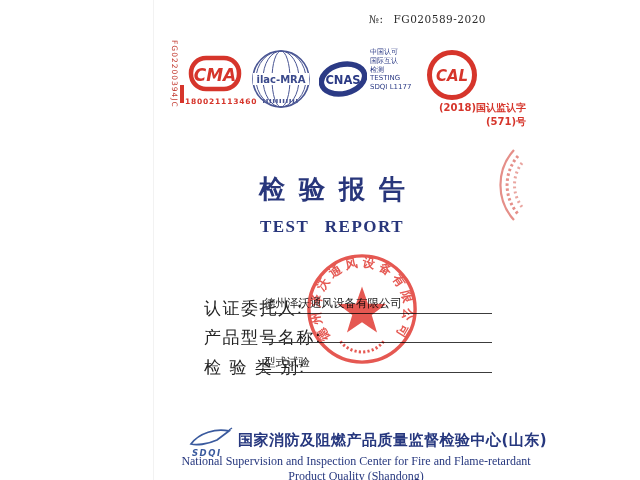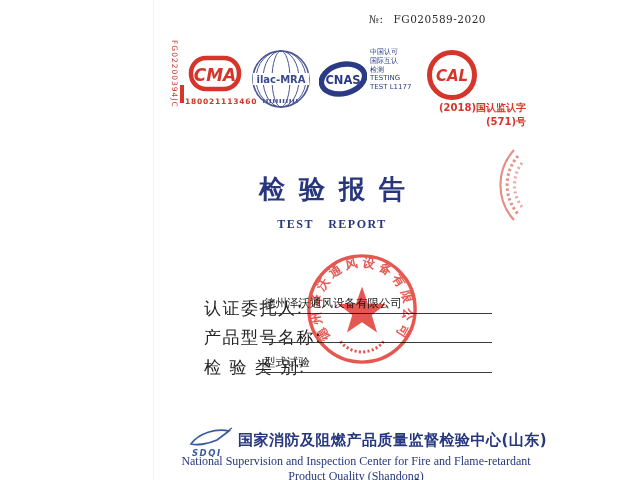--- a/index.html
+++ b/index.html
@@ -29,21 +29,21 @@
   .cnas-logo { position:absolute; left:283px; top:57px; }
   .cnas-lines { position:absolute; left:334px; top:48px; font-size:7px; line-height:8.8px; color:#2b3a85; }
   .cal-logo { position:absolute; left:388px; top:49px; }
   .cal-caption { position:absolute; left:386px; top:101px; width:104px; text-align:right;
     font-size:10px; font-weight:bold; color:#d6352b; }
 
   
   .title-zh { position:absolute; left:136px; top:172px; width:320px; text-align:center;
     font-size:26px; font-weight:bold; color:#28367b; letter-spacing:14px; padding-left:14px; }
   .title-en { position:absolute; left:136px; top:217px; width:320px; text-align:center;
-    font-family:"Liberation Serif", serif; font-size:12px; font-weight:bold; color:#28367b;
+    font-family:"Liberation Serif", serif; font-size:17px; font-weight:bold; color:#28367b;
     letter-spacing:1.5px; word-spacing:10px; }
 
   
   .partial-stamp { position:absolute; left:448px; top:147px; opacity:0.75; }
 
   
   .company-stamp { position:absolute; left:267px; top:250px; opacity:0.88; mix-blend-mode:multiply; }
 
   
   .field-label { position:absolute; left:168px; font-size:17px; color:#222; letter-spacing:1.5px; white-space:pre; }
@@ -93,21 +93,21 @@
     <g transform="rotate(-14 24 22)">
       <ellipse cx="24" cy="22" rx="22" ry="14.5" fill="none" stroke="#2b3a85" stroke-width="5.5"></ellipse>
     </g>
     <text x="24" y="27" text-anchor="middle" font-size="11.5" font-weight="bold" font-family="DejaVu Sans, sans-serif" fill="#2b3a85">CNAS</text>
   </svg>
   <div class="cnas-lines">
     <div>中国认可</div>
     <div>国际互认</div>
     <div>检测</div>
     <div>TESTING</div>
-    <div>TEST L1177</div>
+    <div>SDQI L1177</div>
   </div>
 
   <svg class="cal-logo" width="56" height="52" viewBox="0 0 56 52">
     <circle cx="28" cy="26" r="22.5" fill="none" stroke="#d6352b" stroke-width="5"></circle>
     <text x="28" y="32" text-anchor="middle" font-size="15" font-weight="bold" font-style="italic" font-family="DejaVu Sans, sans-serif" fill="#d6352b">CAL</text>
   </svg>
   <div class="cal-caption">(2018)国认监认字(571)号</div>
 
   <div class="title-zh">检验报告</div>
   <div class="title-en">TEST REPORT</div>

